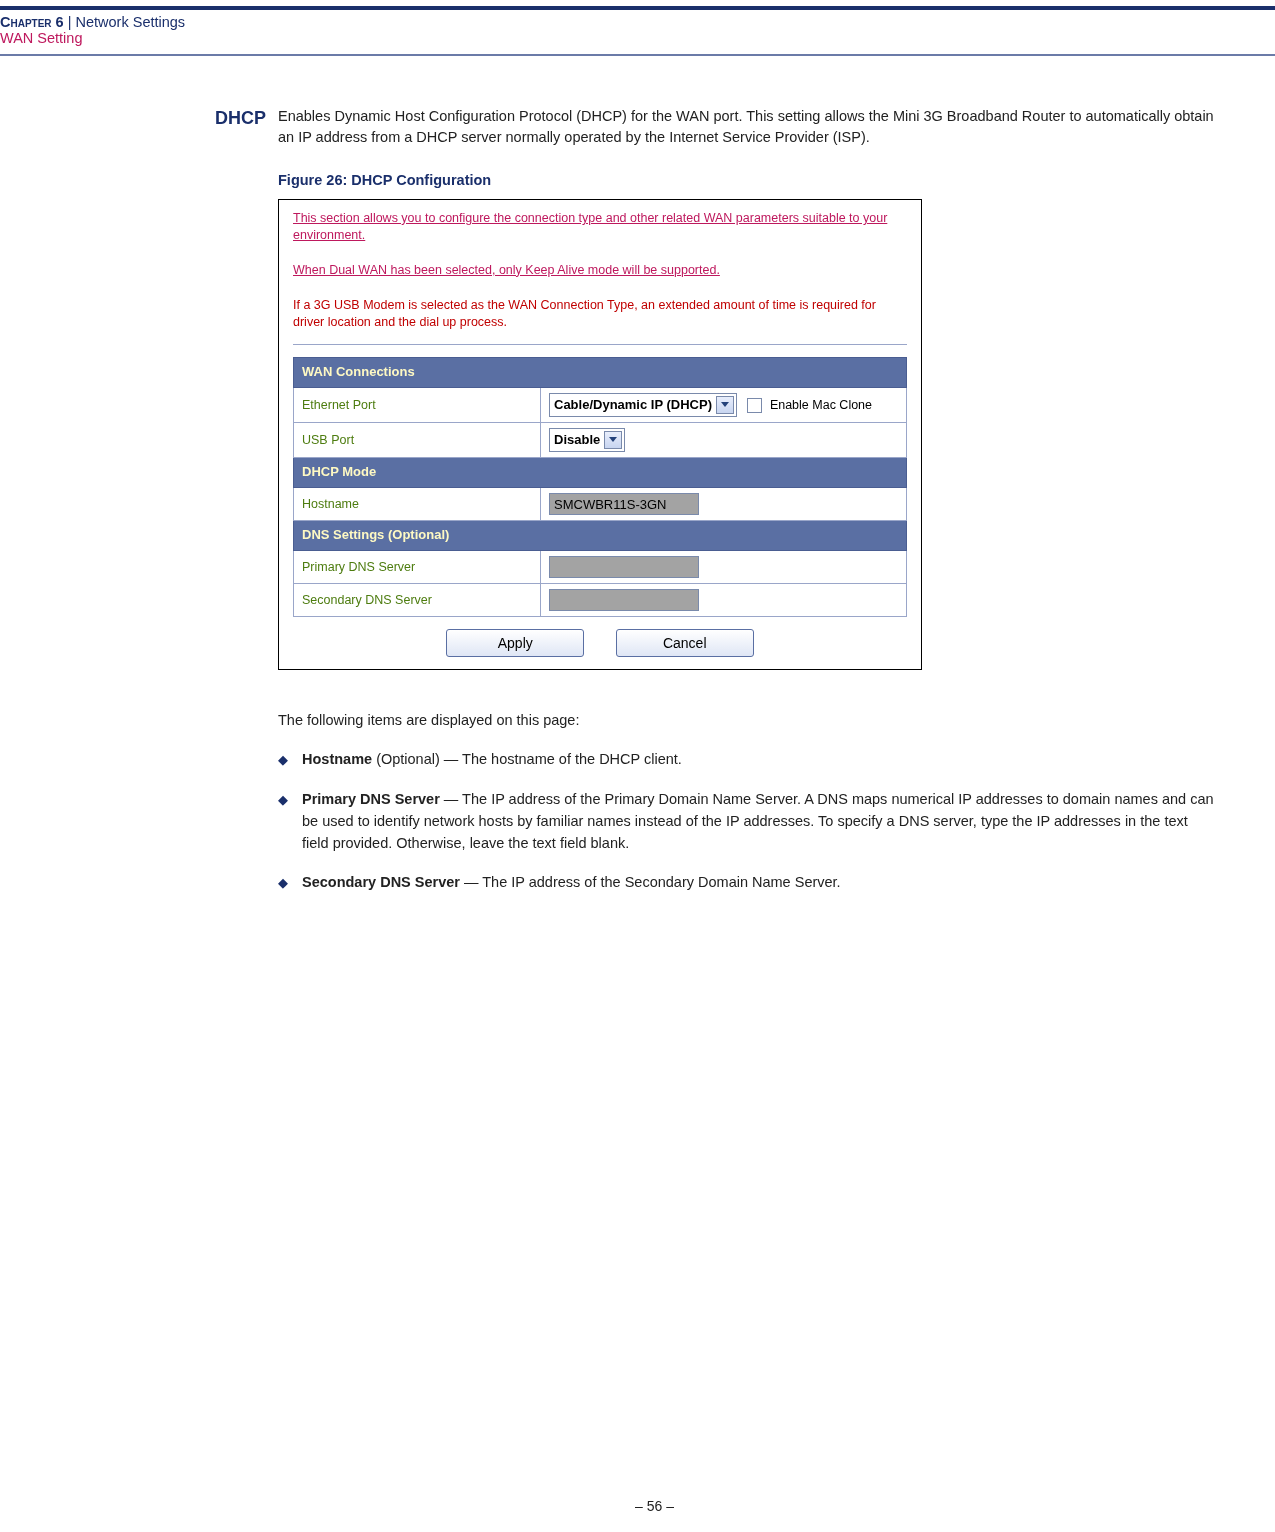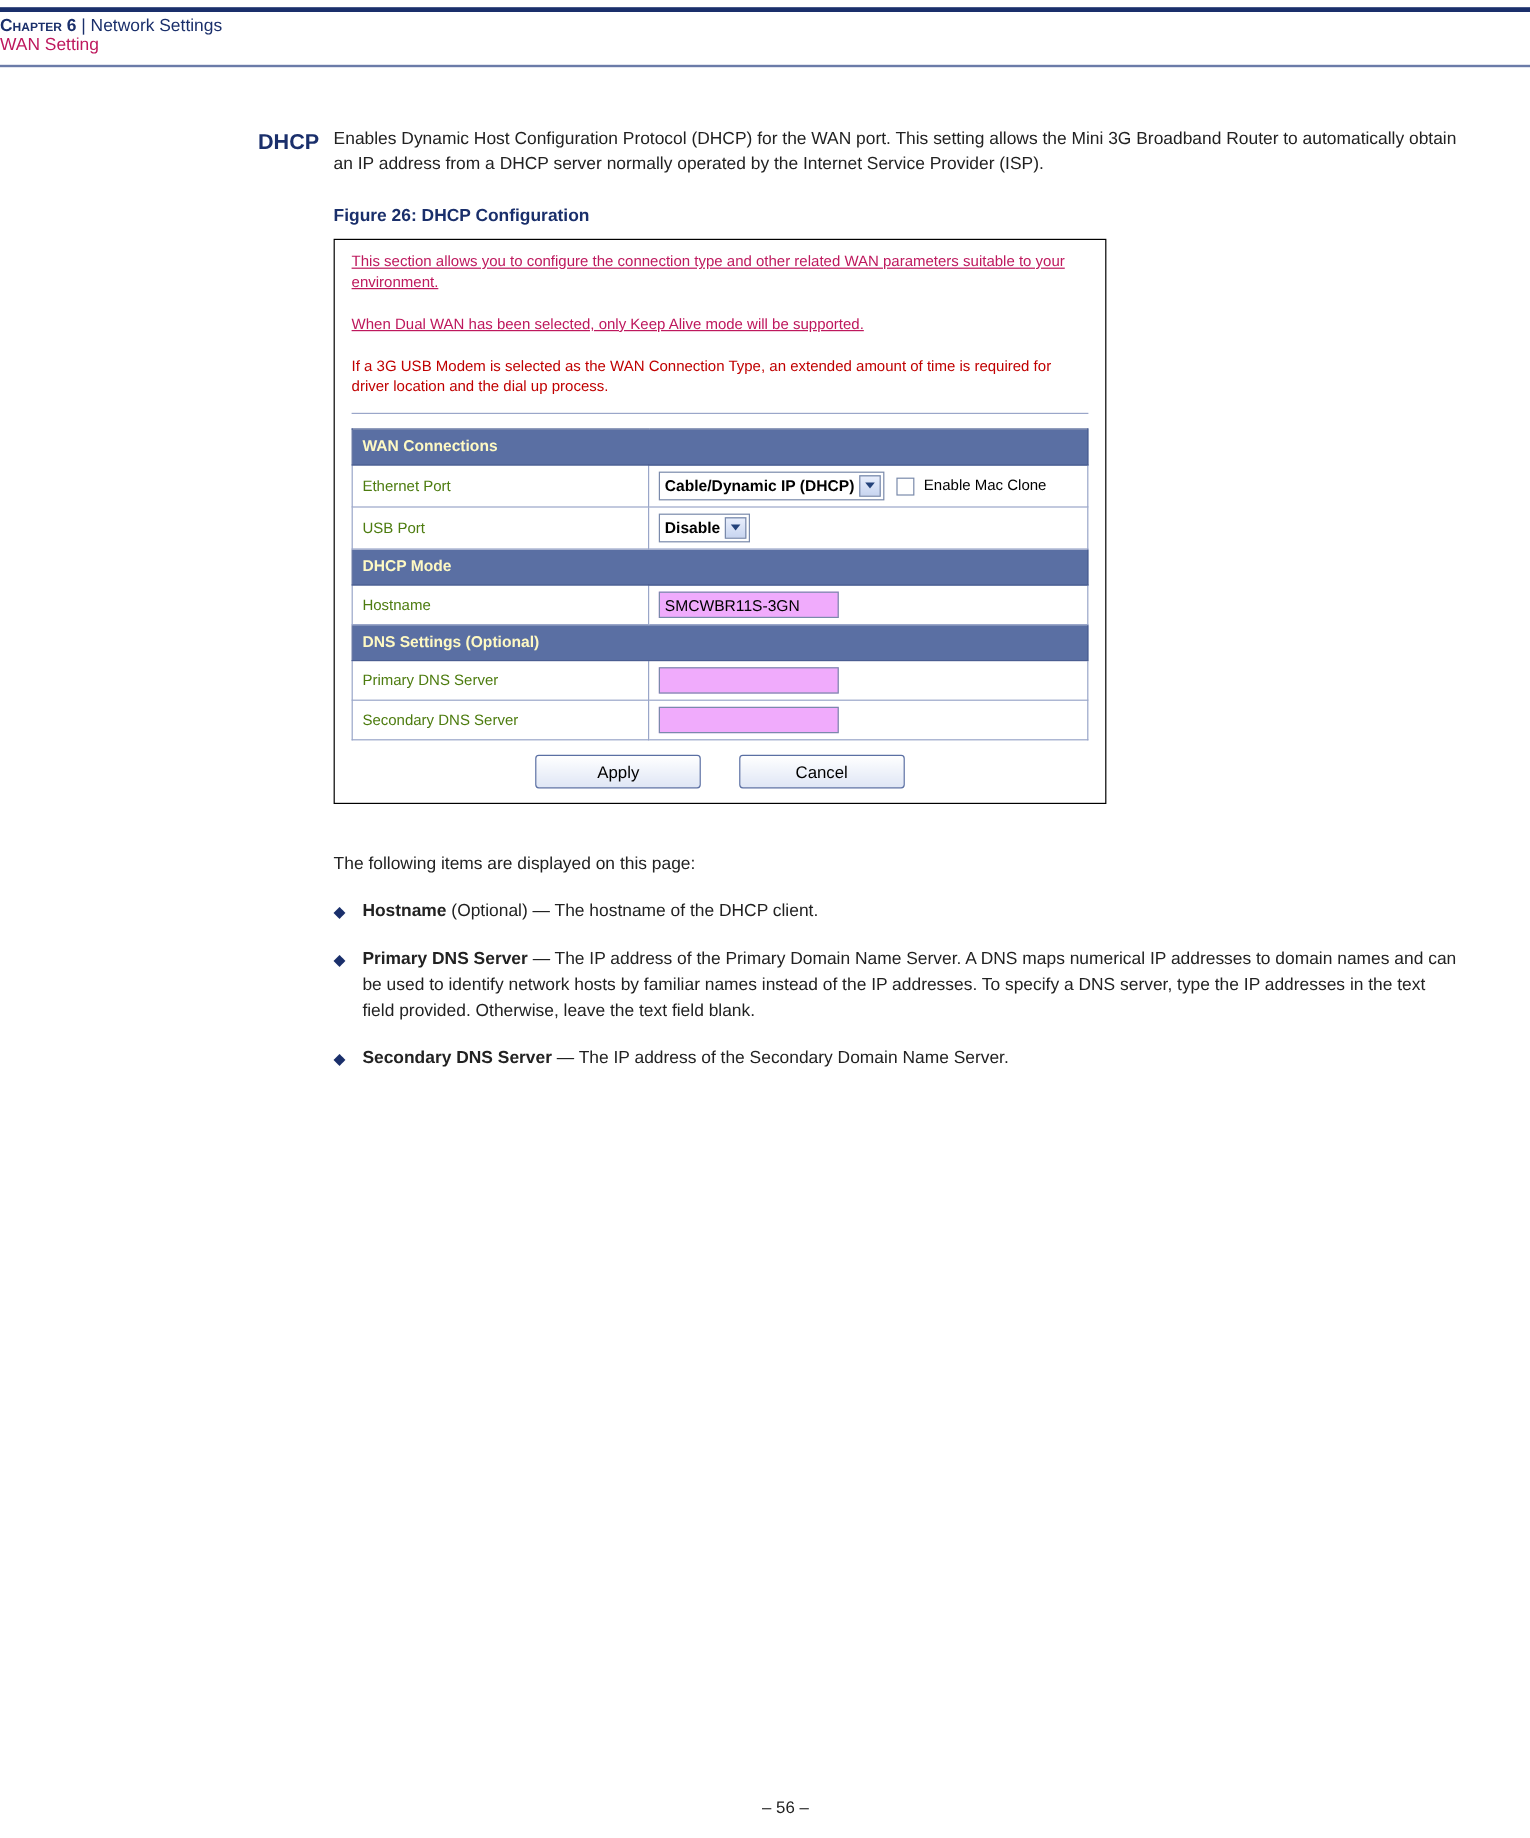--- a/index.html
+++ b/index.html
@@ -146,21 +146,21 @@
     border-left: 4px solid transparent;
     border-right: 4px solid transparent;
     border-top: 5px solid #24427a;
   }
   .txtinput {
     border: 1px solid #7a8aab;
     height: 18px;
     padding: 1px 4px;
     font-size: 13px;
     width: 140px;
-    background: #f0abfc;
+    background: #a3a3a3;
   }
   .chk {
     width: 13px;
     height: 13px;
     border: 1px solid #7a8aab;
     display: inline-block;
     vertical-align: middle;
     margin-right: 4px;
     background: #fff;
   }

